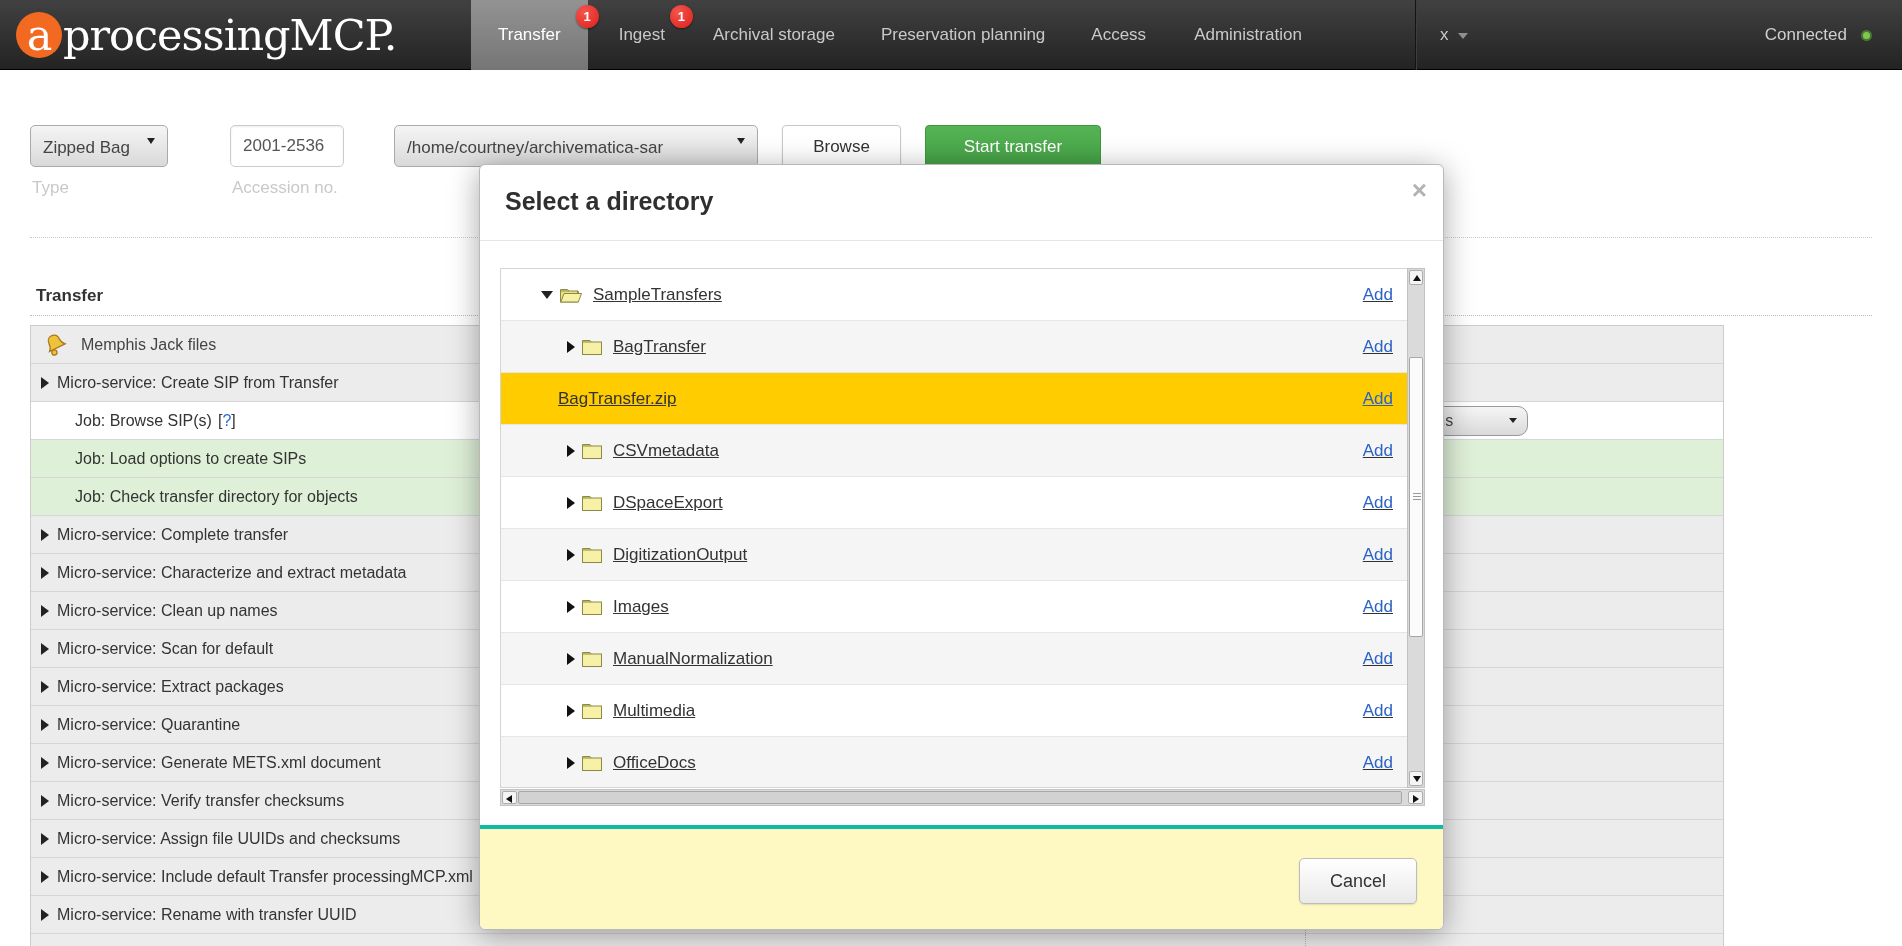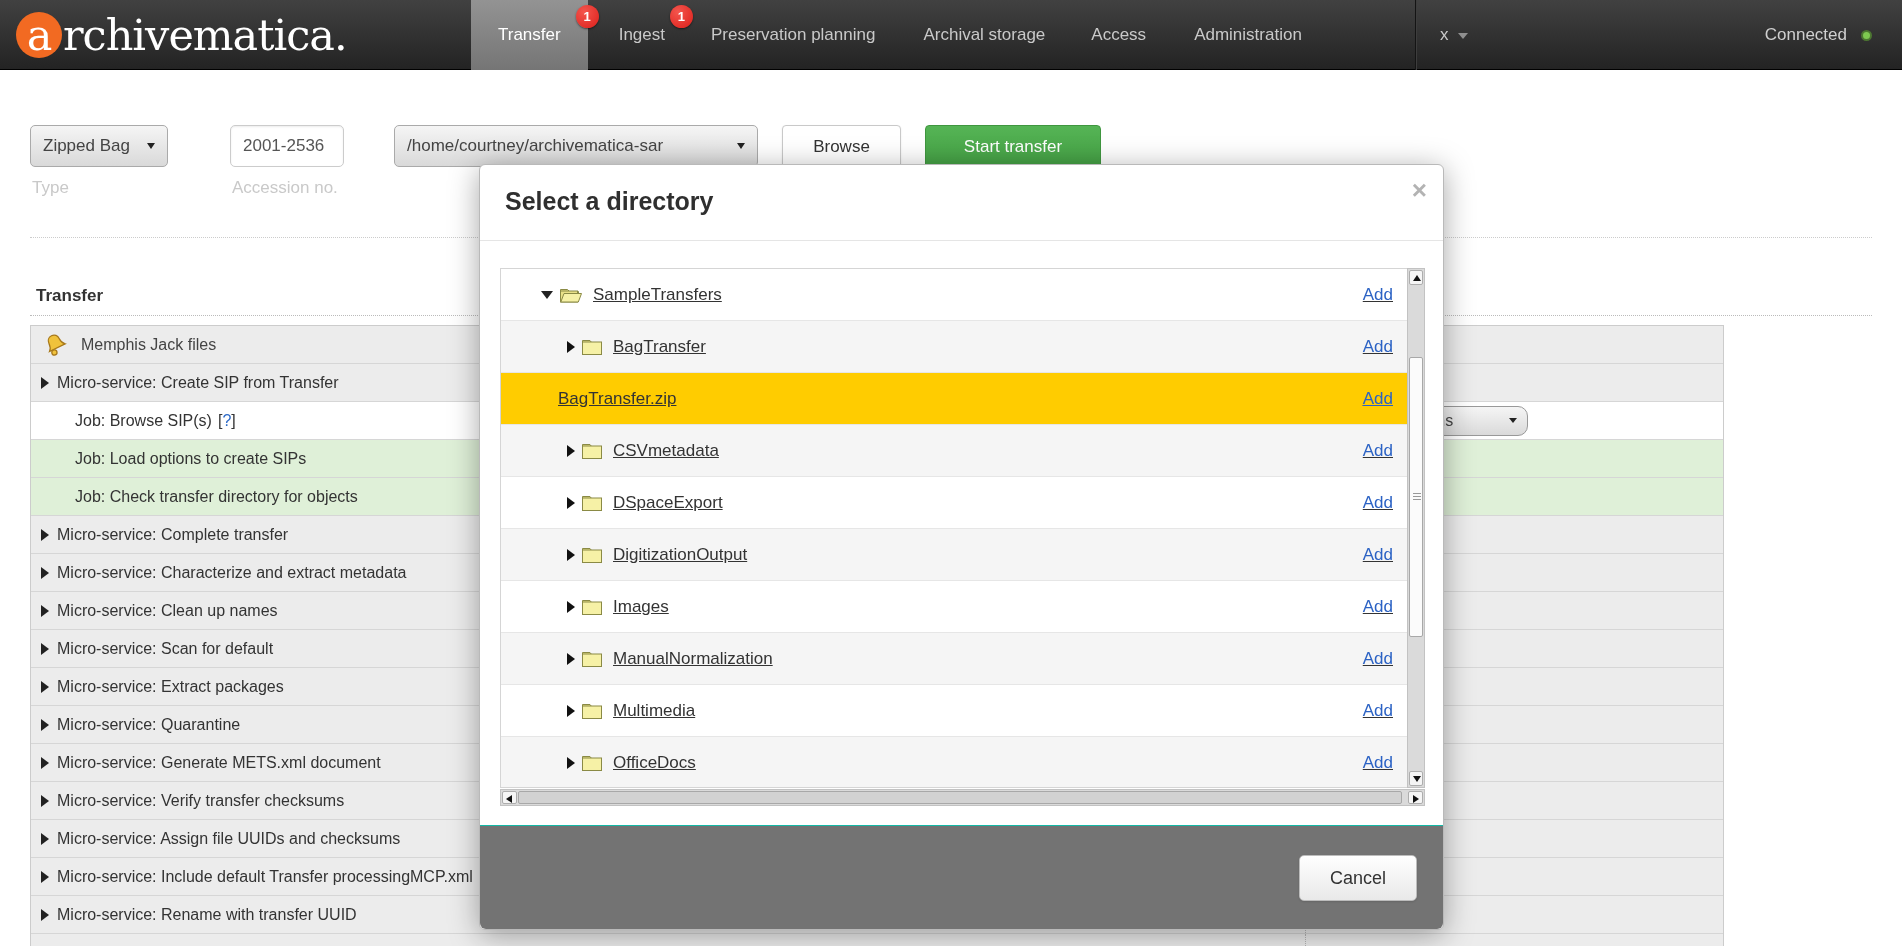--- a/index.html
+++ b/index.html
@@ -55,21 +55,21 @@
   }
   .status-dot {
     display:inline-block; width:11px; height:11px; border-radius:50%;
     background:#7ec850; border:2px solid #4c7631; vertical-align:middle; margin-left:14px;
   }
 
   
   .ctl { position:absolute; height:42px; border-radius:5px; font-size:17px; }
   .sel {
     background:linear-gradient(#f5f5f5,#d9d9d9); border:1px solid #aaa; color:#444;
-    display:flex; align-items:center; padding:0 12px; cursor:pointer;
+    display:flex; align-items:flex-start; padding:12px 12px; cursor:pointer;
   }
   .sel .caret { margin-left:auto; width:0; height:0;
     border-left:4px solid transparent; border-right:4px solid transparent; border-top:6px solid #222; }
   .sel .sel-text { overflow:hidden; white-space:nowrap; margin-right:6px; }
   .txt-input {
     border:1px solid #ccc; color:#555; padding:0 12px; width:100%; height:100%;
     border-radius:5px; font-size:17px; font-family:"Liberation Sans",sans-serif;
     box-shadow:inset 0 1px 2px rgba(0,0,0,.08);
   }
   #type-select   { left:30px;  top:125px; width:138px; }
@@ -206,51 +206,51 @@
   .hsb-btn .tri-l { position:absolute; top:3px; left:3px; width:0; height:0;
     border-top:4px solid transparent; border-bottom:4px solid transparent; border-right:6px solid #111; }
   .hsb-btn .tri-r { position:absolute; top:3px; left:4px; width:0; height:0;
     border-top:4px solid transparent; border-bottom:4px solid transparent; border-left:6px solid #111; }
   .hthumb {
     position:absolute; left:17px; right:22px; top:1px; bottom:1px;
     background:#d2d2d2; border:1px solid #a8a8a8; border-radius:2px; cursor:pointer;
   }
   .modal-footer {
     position:absolute; left:0; bottom:0; width:100%; height:104px;
-    background:#737373; border-top:1px solid #14b8a6; border-radius:0 0 6px 6px;
+    background:#fef9c3; border-top:4px solid #14b8a6; border-radius:0 0 6px 6px;
   }
   .cancel-btn {
     position:absolute; right:26px; top:29px; width:118px; height:46px;
     background:linear-gradient(#fff,#e9e9e9); border:1px solid #bcbcbc; border-radius:5px;
     font-size:18px; color:#333; display:flex; align-items:center; justify-content:center; cursor:pointer;
     box-shadow:0 1px 2px rgba(0,0,0,.12);
   }
 </style>
 </head>
 <body>
 
 <div class="navbar">
   <div class="logo">
     <span class="logo-a">a</span>
-      <span>rchivematica.</span>
+      <span>processingMCP.</span>
   </div>
   <div class="nav-menu">
     <div class="nav-item active">
       <span>Transfer</span>
       <span class="badge">1</span>
     </div>
     <div class="nav-item" style="margin-left:14px;">
       <span>Ingest</span>
       <span class="badge">1</span>
     </div>
+    <div class="nav-item" style="margin-left:14px;">
+      <span>Archival storage</span>
+    </div>
     <div class="nav-item" style="margin-left:12px;">
       <span>Preservation planning</span>
-    </div>
-    <div class="nav-item" style="margin-left:14px;">
-      <span>Archival storage</span>
     </div>
     <div class="nav-item" style="margin-left:12px;">
       <span>Access</span>
     </div>
     <div class="nav-item" style="margin-left:14px;">
       <span>Administration</span>
     </div>
   </div>
   <div class="session">
     <span>x</span><span class="caret-down"></span>

